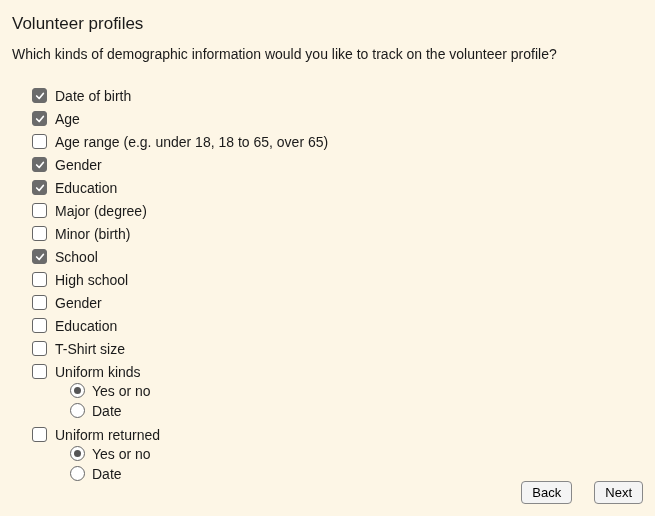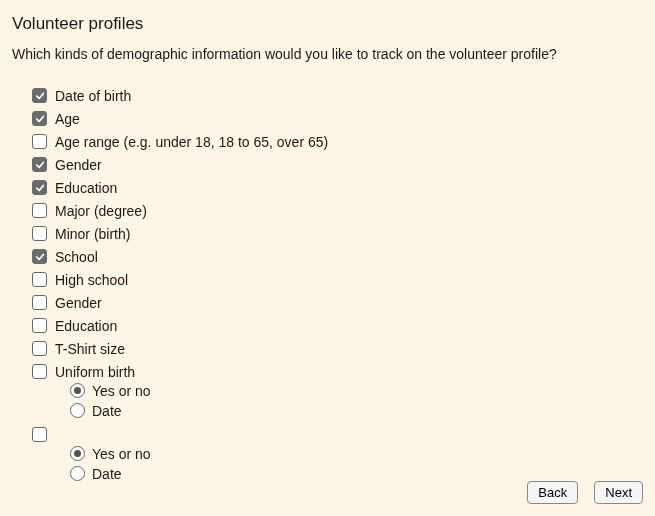--- a/index.html
+++ b/index.html
@@ -86,21 +86,21 @@
     display: none;
   }
   .radio.selected .dot {
     display: block;
   }
   .footer {
     position: absolute;
     right: 12px;
     bottom: 12px;
     display: flex;
-    gap: 16px;
+    gap: 22px;
   }
   .btn {
     font-size: 13px;
     padding: 3px 10px;
     border: 1px solid #888;
     border-radius: 4px;
     background: #f4f4f4;
     cursor: pointer;
   }
   .label {
@@ -178,36 +178,37 @@
       <div class="opt">
         <span class="box"></span>
         <span class="label">Education</span>
       </div>
       <div class="opt">
         <span class="box"></span>
         <span class="label">T-Shirt size</span>
       </div>
       <div class="opt">
         <span class="box"></span>
-        <span class="label">Uniform birth</span>
+        <span class="label">Uniform kinds</span>
       </div>
       <div class="sub">
         <div class="subopt">
           <span class="radio selected">
             <span class="dot"></span>
           </span>
           <span class="label">Yes or no</span>
         </div>
         <div class="subopt">
           <span class="radio"></span>
           <span class="label">Date</span>
         </div>
       </div>
       <div class="opt">
         <span class="box"></span>
+        <span class="label">Uniform returned</span>
       </div>
       <div class="sub">
         <div class="subopt">
           <span class="radio selected">
             <span class="dot"></span>
           </span>
           <span class="label">Yes or no</span>
         </div>
         <div class="subopt">
           <span class="radio"></span>

